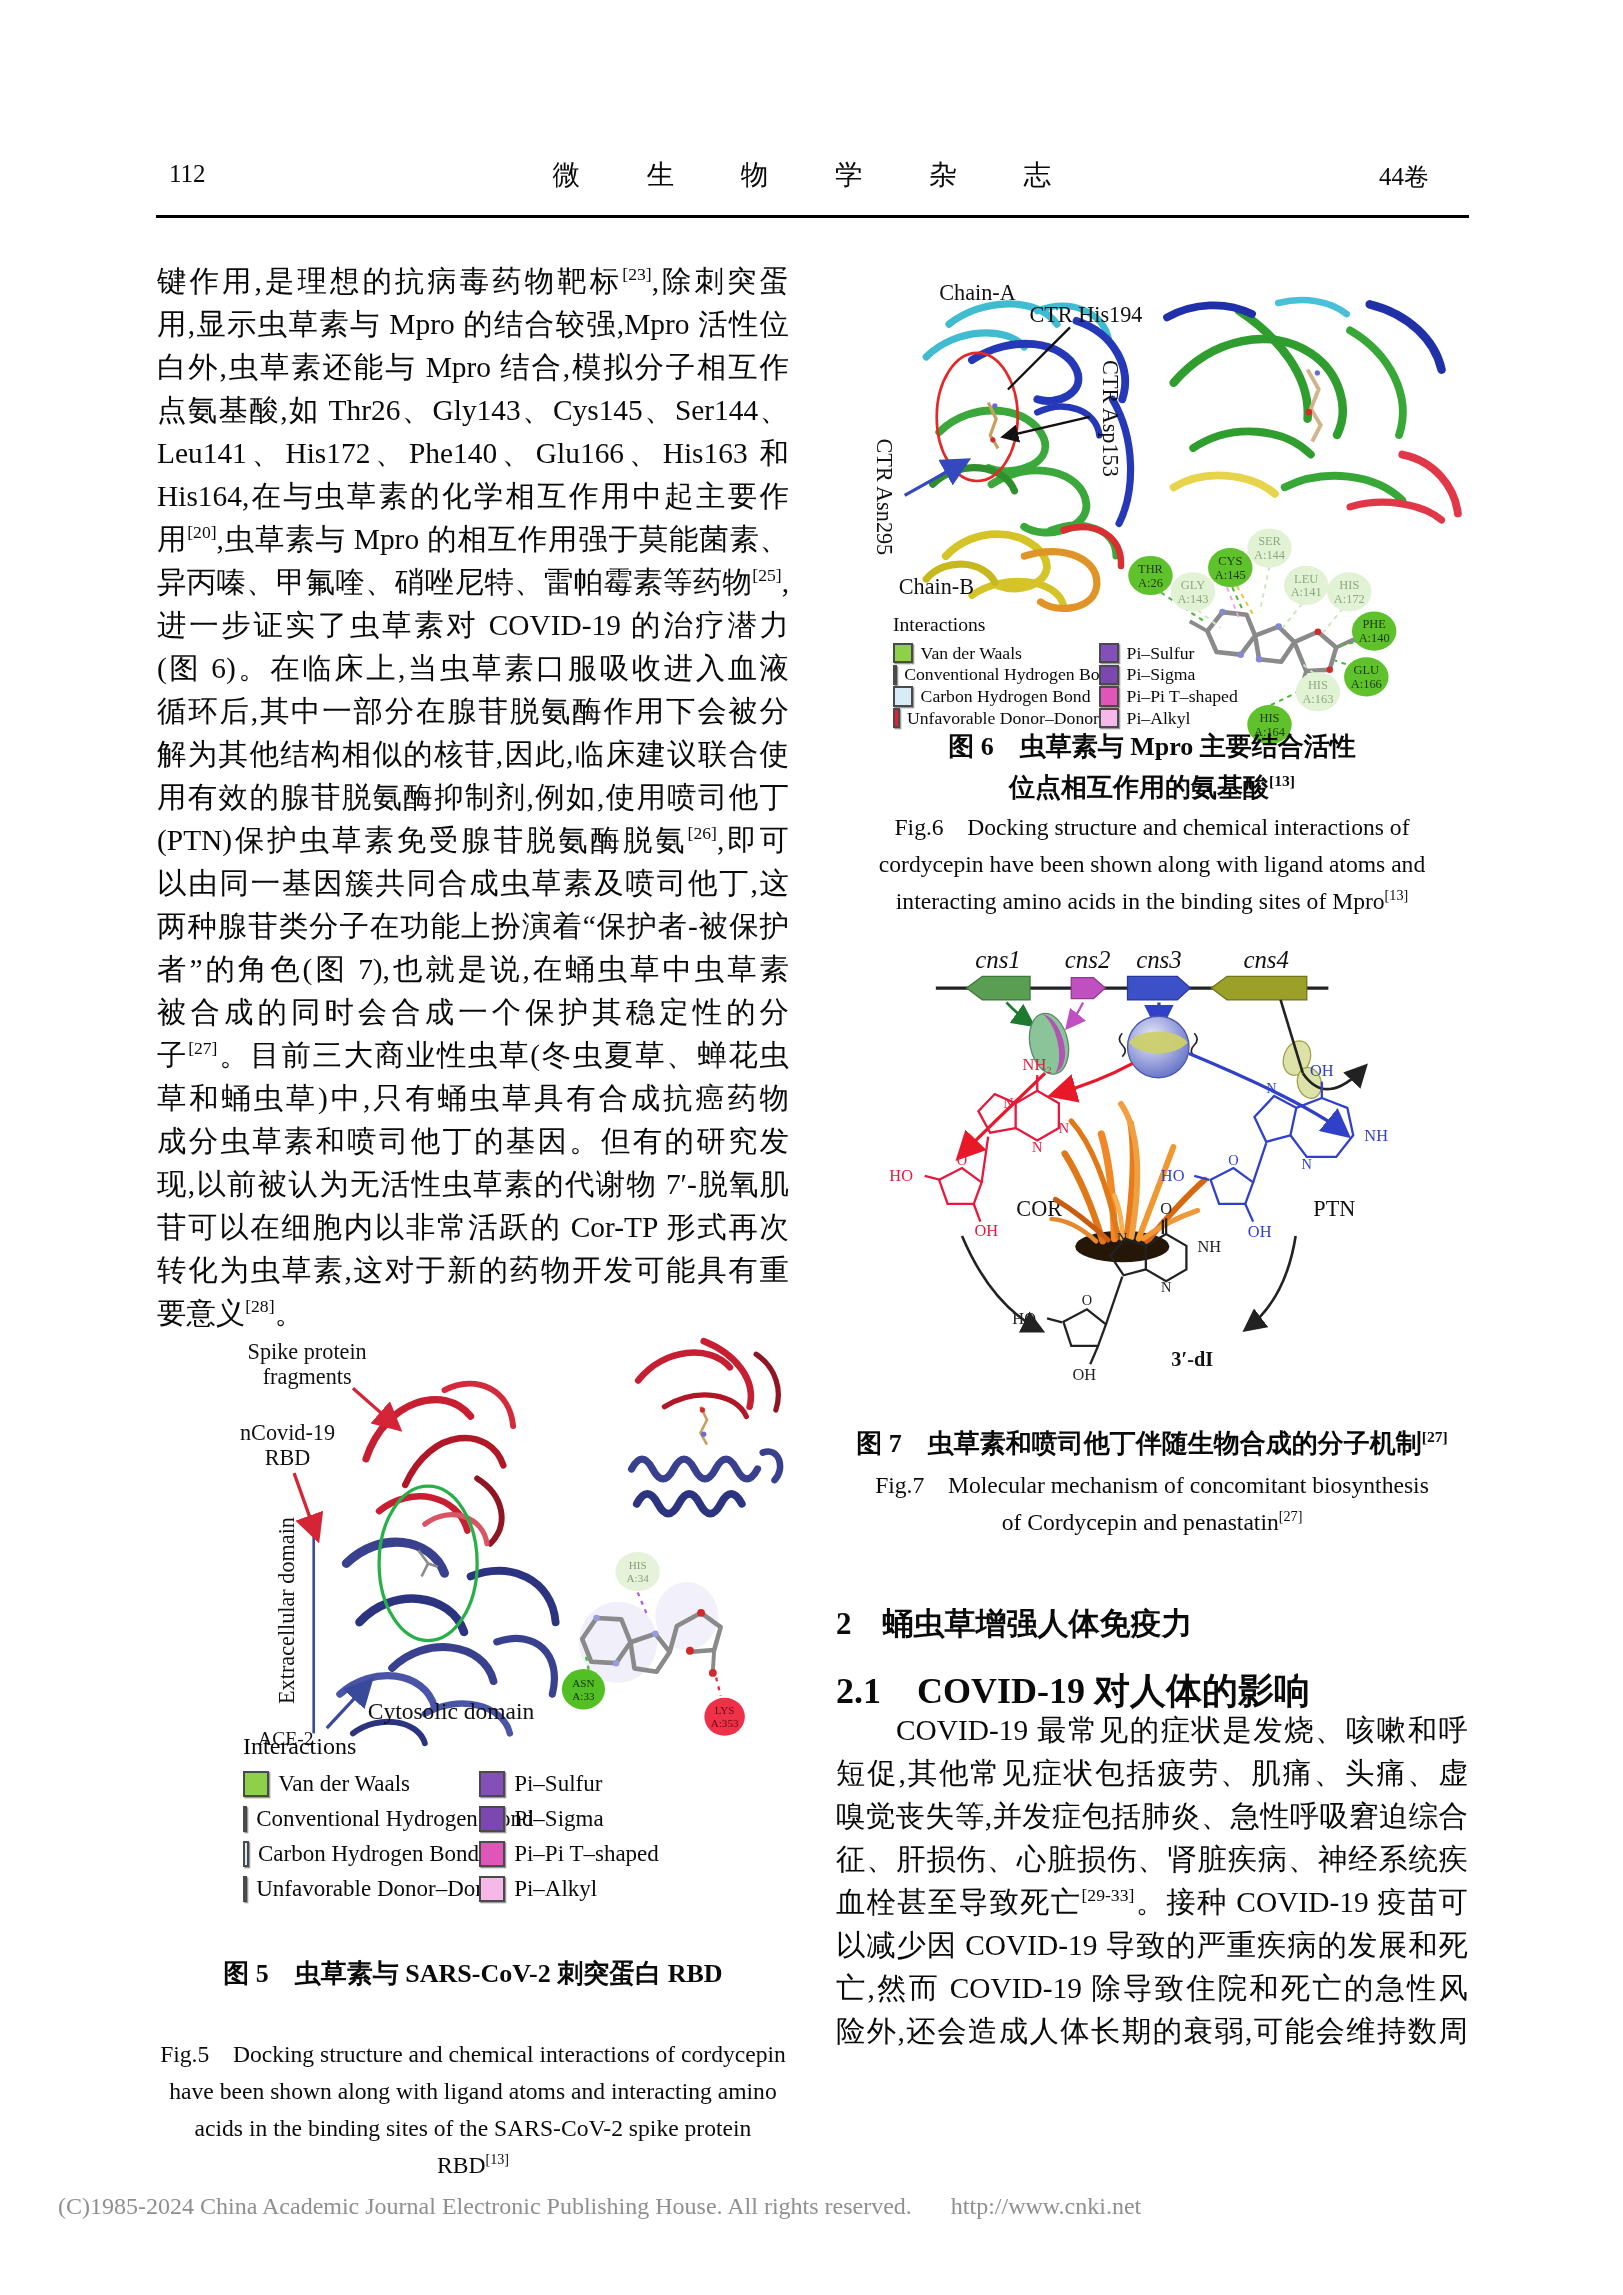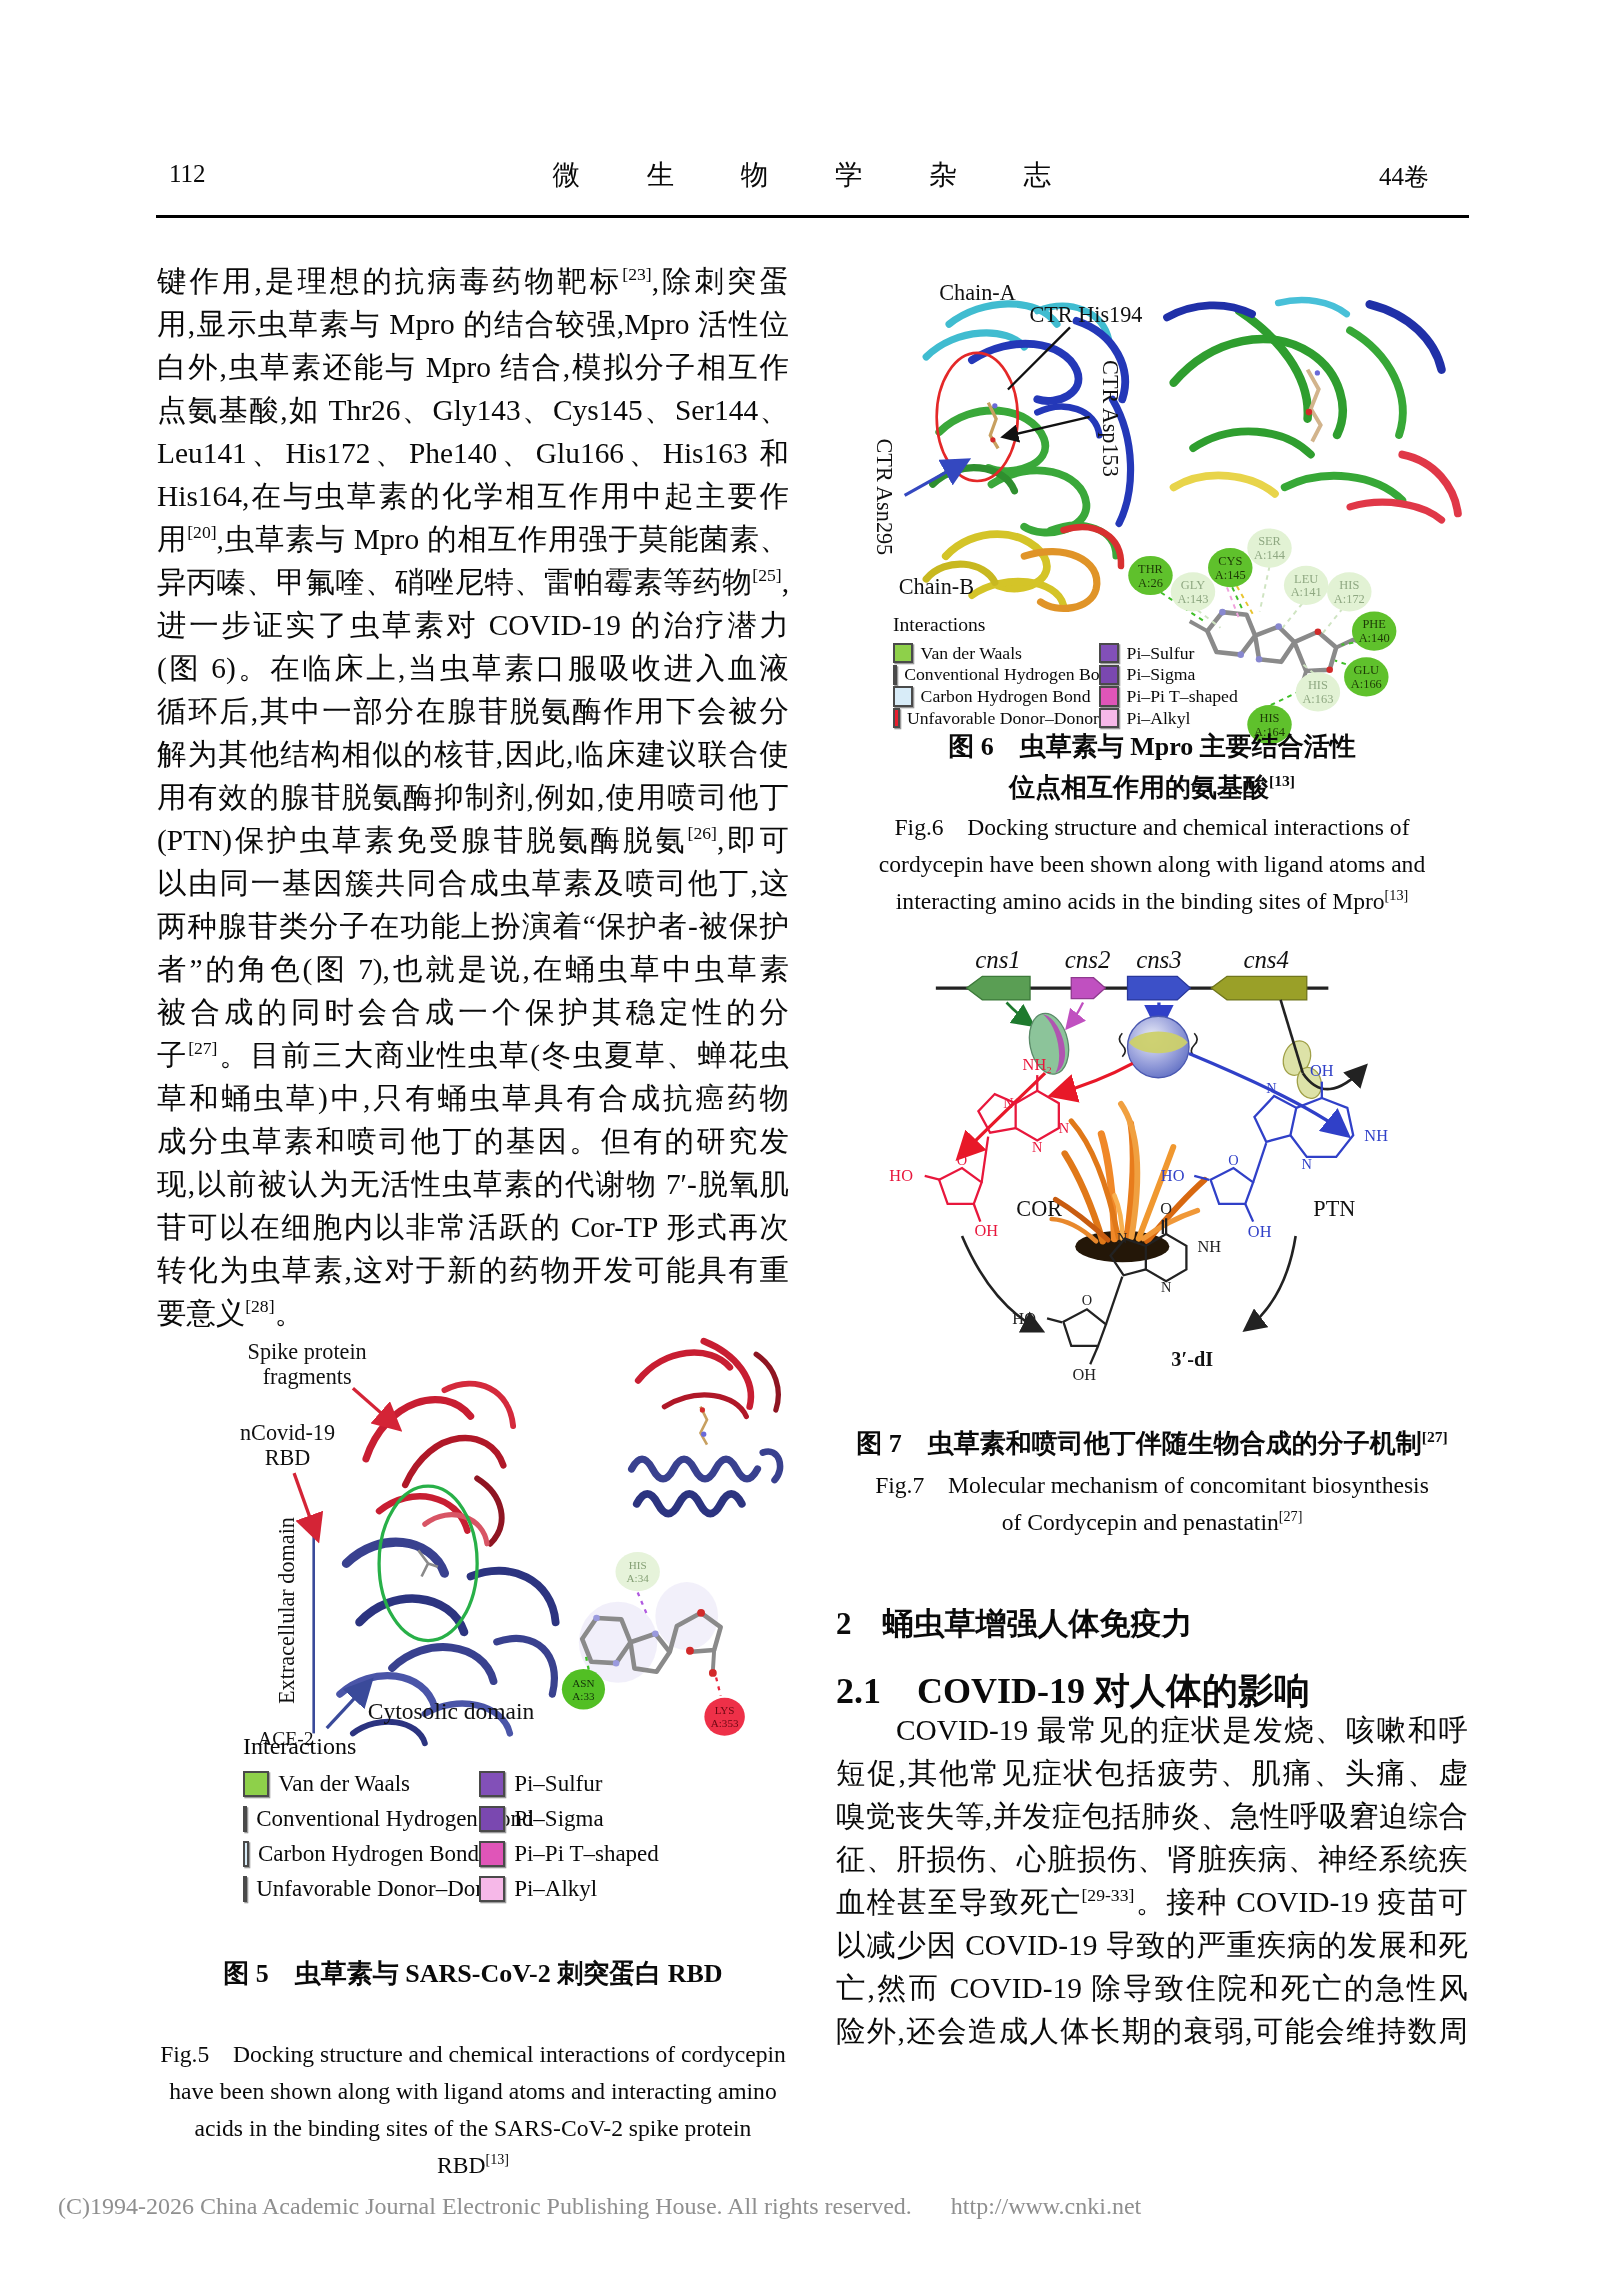--- a/index.html
+++ b/index.html
@@ -605,17 +605,17 @@
       <div class="line">短促,其他常见症状包括疲劳、肌痛、头痛、虚弱、</div>
       <div class="line">嗅觉丧失等,并发症包括肺炎、急性呼吸窘迫综合</div>
       <div class="line">征、肝损伤、心脏损伤、肾脏疾病、神经系统疾病、</div>
       <div class="line">血栓甚至导致死亡<sup>[29-33]</sup>。接种 COVID-19 疫苗可</div>
       <div class="line">以减少因 COVID-19 导致的严重疾病的发展和死</div>
       <div class="line">亡,然而 COVID-19 除导致住院和死亡的急性风</div>
       <div class="line">险外,还会造成人体长期的衰弱,可能会维持数周</div>
     </div>
 
   <div class="abs footer" style="left:58px;top:2193px;">
-    <span>(C)1994-2026 China Academic Journal Electronic Publishing House. All rights reserved.</span><span class="gap"></span><span>http://www.cnki.net</span>
+    <span>(C)1985-2024 China Academic Journal Electronic Publishing House. All rights reserved.</span><span class="gap"></span><span>http://www.cnki.net</span>
   </div>
 
 </div>
 
 
 </body></html>

